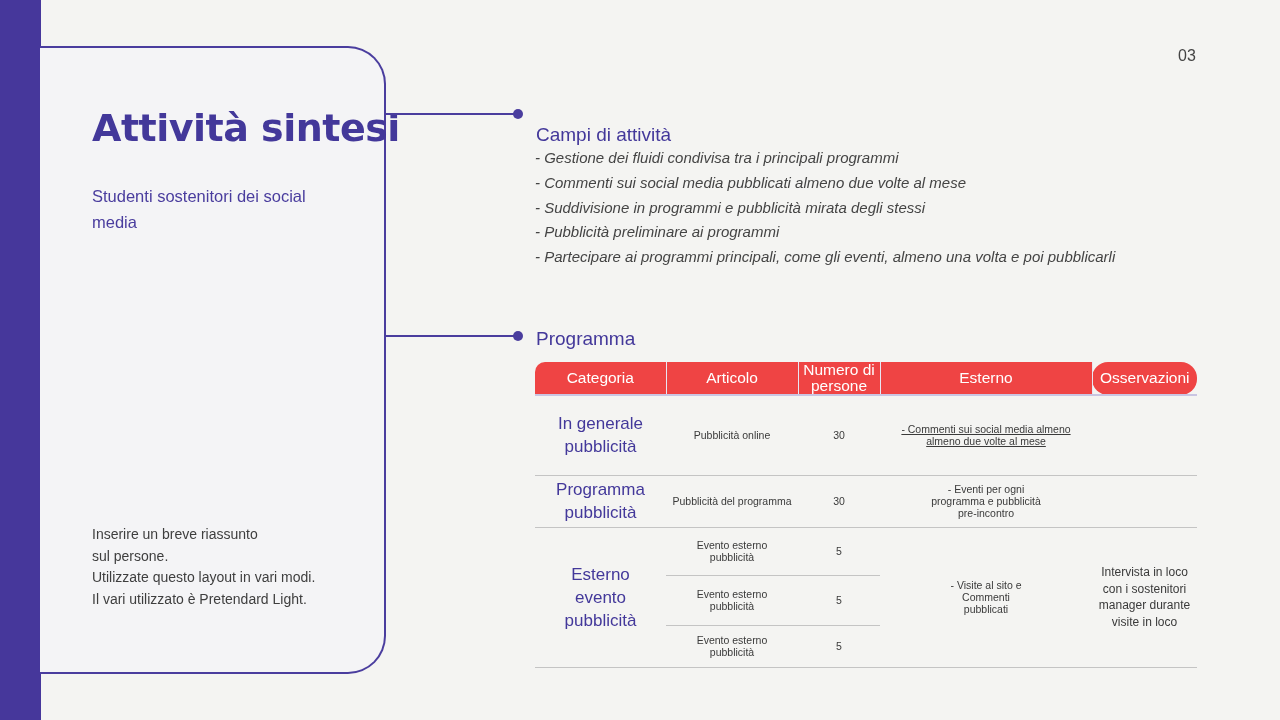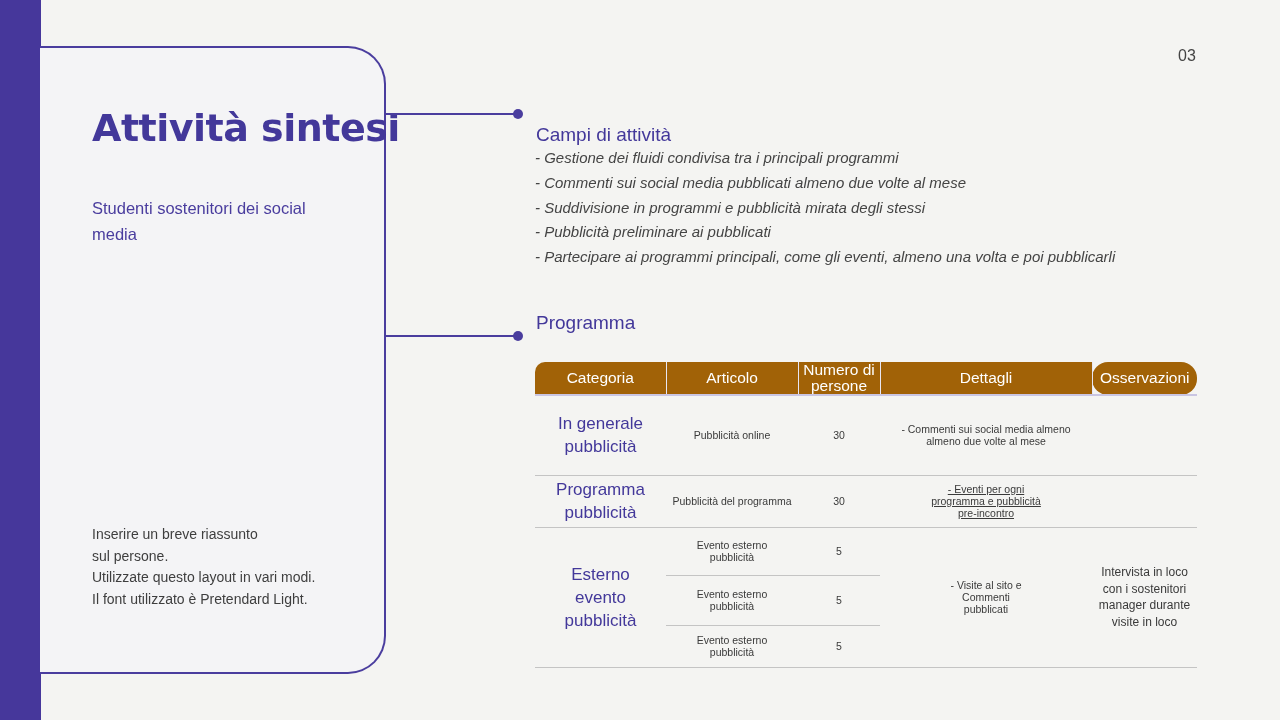--- a/index.html
+++ b/index.html
@@ -20,21 +20,21 @@
       border-radius: 0 38px 38px 0;
       background: #f4f4f6;
     }
     .title {
       position: absolute; left: 92px; top: 106px;
       font-size: 38px; font-weight: bold; color: #43389a;
       letter-spacing: -0.5px;
       font-family: "DejaVu Sans", sans-serif;
     }
     .subtitle {
-      position: absolute; left: 92px; top: 195px; width: 260px;
+      position: absolute; left: 92px; top: 183px; width: 260px;
       font-size: 16.5px; color: #4a3d9e; line-height: 26px;
     }
     .summary {
       position: absolute; left: 92px; top: 524px; width: 280px;
       font-size: 14px; color: #3e3e3e; line-height: 21.5px;
     }
     .page-num {
       position: absolute; left: 1178px; top: 47px;
       font-size: 16px; color: #444;
     }
@@ -52,21 +52,21 @@
     }
     .activity-list {
       position: absolute; left: 535px; top: 146px;
       list-style: none; font-size: 15px; color: #444; line-height: 24.8px; font-style: italic;
     }
     .table-wrap {
       position: absolute; left: 535px; top: 362px; width: 662px;
     }
     table { width: 100%; border-collapse: collapse; table-layout: fixed; }
     thead th {
-      background: #a16207; color: #fff; font-weight: normal;
+      background: #ef4444; color: #fff; font-weight: normal;
       font-size: 15.5px; height: 32px; padding: 0 2px; line-height: 16px;
       border-left: 1.5px solid #e8e6f3;
       border-bottom: 2px solid #c9c5e2;
     }
     thead th:first-child { border-left: none; border-top-left-radius: 10px; }
     thead th:last-child { border-top-right-radius: 10px; border-radius: 16px; }
     tbody td {
       text-align: center; vertical-align: middle;
       font-size: 10.5px; color: #3a3a3a; line-height: 12px;
     }
@@ -83,74 +83,74 @@
 <div class="card"></div>
 
 <h1 class="title">Attività sintesi</h1>
 
 <div class="subtitle">Studenti sostenitori dei social media</div>
 
 <div class="summary">
   <div>Inserire un breve riassunto</div>
   <div>sul persone.</div>
   <div>Utilizzate questo layout in vari modi.</div>
-  <div>Il font utilizzato è Pretendard Light.</div>
+  <div>Il vari utilizzato è Pretendard Light.</div>
 </div>
 
 <div class="page-num">03</div>
 
 <div class="connector" style="top:113px;">
   <span class="dot"></span>
 </div>
 <div class="section-title" style="top:102px;margin-top:22px;">Campi di attività</div>
 
 <ul class="activity-list">
   <li>- Gestione dei fluidi condivisa tra i principali programmi</li>
   <li>- Commenti sui social media pubblicati almeno due volte al mese</li>
   <li>- Suddivisione in programmi e pubblicità mirata degli stessi</li>
-  <li>- Pubblicità preliminare ai pubblicati</li>
+  <li>- Pubblicità preliminare ai programmi</li>
   <li>- Partecipare ai programmi principali, come gli eventi, almeno una volta e poi pubblicarli</li>
 </ul>
 
 <div class="connector" style="top:335px;">
   <span class="dot"></span>
 </div>
-<div class="section-title" style="top:312px;text-align:right;">Programma</div>
+<div class="section-title" style="top:328px;text-align:right;">Programma</div>
 
 <div class="table-wrap">
   <table>
     <colgroup>
       <col style="width:131px">
       <col style="width:132px">
       <col style="width:82px">
       <col style="width:212px">
       <col style="width:105px">
     </colgroup>
     <thead>
       <tr>
         <th>Categoria</th>
         <th>Articolo</th>
         <th>Numero di persone</th>
-        <th>Dettagli</th>
+        <th>Esterno</th>
         <th>Osservazioni</th>
       </tr>
     </thead>
     <tbody>
       <tr class="row-sep" style="height:80px;">
         <td class="cat-cell" style="padding:0 18px;">In generale pubblicità</td>
         <td>Pubblicità online</td>
         <td>30</td>
-        <td style="padding:0 12px;">- Commenti sui social media almeno almeno due volte al mese</td>
+        <td style="padding:0 12px;text-decoration:underline;">- Commenti sui social media almeno almeno due volte al mese</td>
         <td class="obs-cell"></td>
       </tr>
       <tr class="row-sep" style="height:52px;">
         <td class="cat-cell" style="padding:0 14px;">Programma pubblicità</td>
         <td>Pubblicità del programma</td>
         <td>30</td>
-        <td style="padding:0 42px;text-decoration:underline;">- Eventi per ogni programma e pubblicità pre-incontro</td>
+        <td style="padding:0 42px;">- Eventi per ogni programma e pubblicità pre-incontro</td>
         <td class="obs-cell"></td>
       </tr>
       <tr style="height:48px;">
         <td class="cat-cell" rowspan="3" style="padding:0 28px; border-bottom:1.5px solid #c4c4c4;">Esterno evento pubblicità</td>
         <td class="sub-sep" style="padding:0 22px;">Evento esterno pubblicità</td>
         <td class="sub-sep">5</td>
         <td rowspan="3" style="padding:0 60px; border-bottom:1.5px solid #c4c4c4;">- Visite al sito e Commenti pubblicati</td>
         <td class="obs-cell" rowspan="3" style="padding:0 2px; border-bottom:1.5px solid #c4c4c4;margin-top:26px;">Intervista in loco con i sostenitori manager durante visite in loco</td>
       </tr>
       <tr style="height:50px;">

